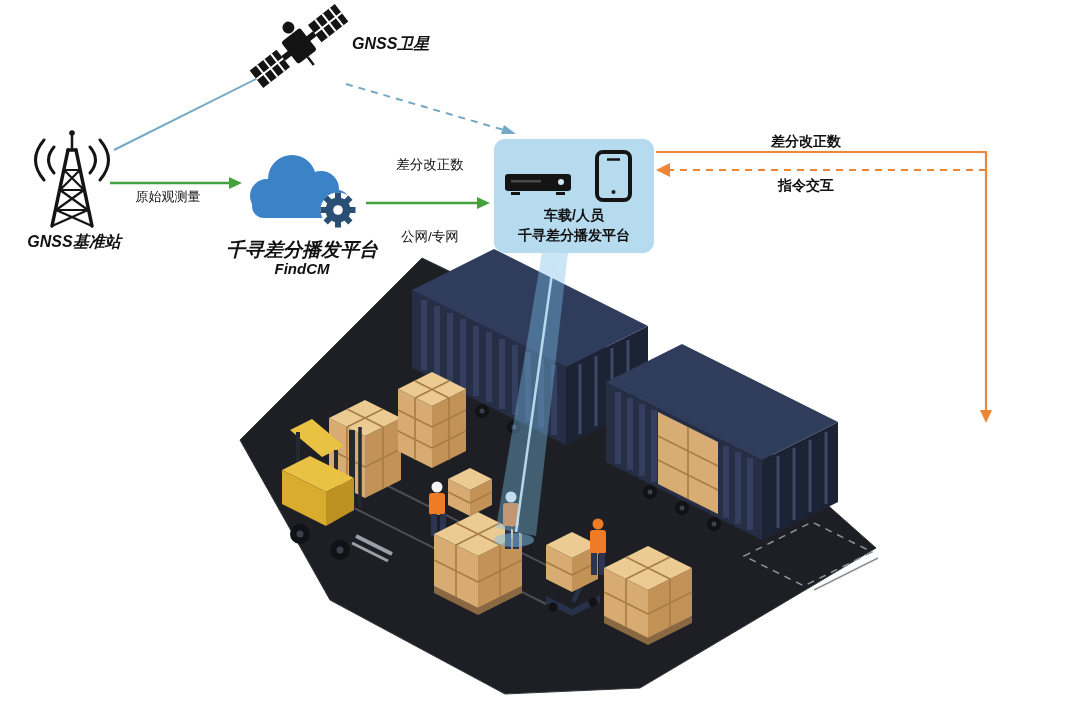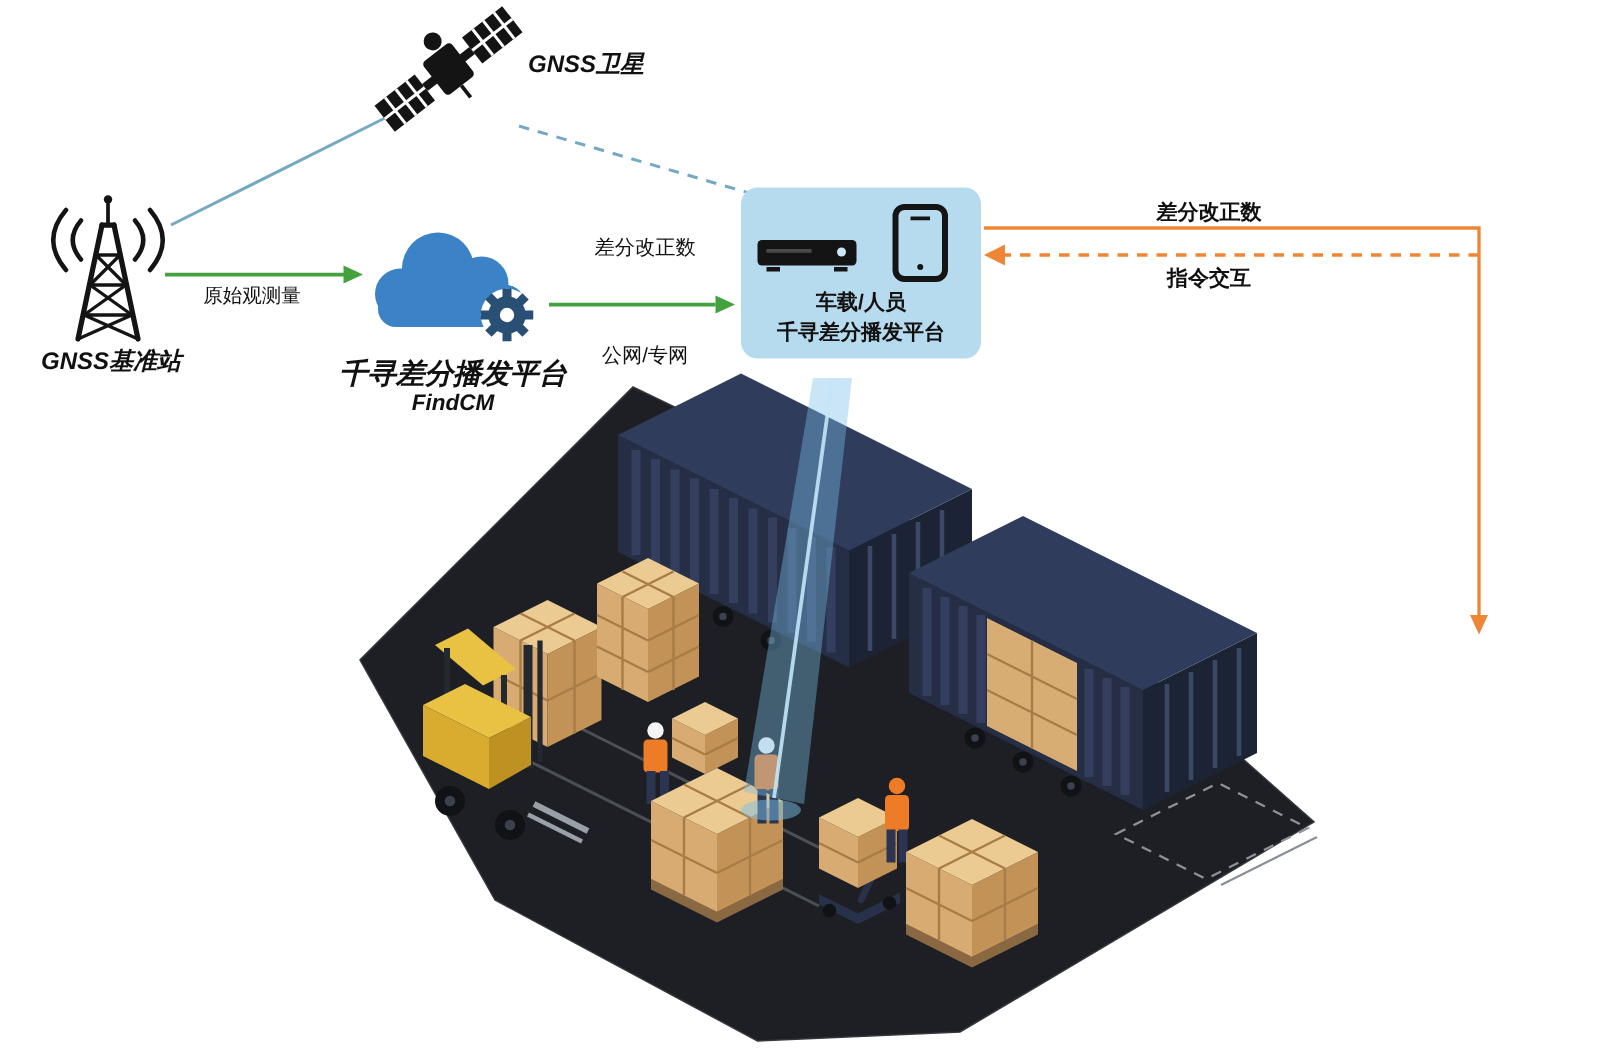--- a/index.html
+++ b/index.html
@@ -4,21 +4,21 @@
 <style>
   html,body{margin:0;padding:0;background:#ffffff;}
   #app{position:relative;width:1080px;height:701px;background:var(--page_bg,#ffffff);
        font-family:"Liberation Sans","DejaVu Sans",sans-serif;overflow:hidden;}
   #scene{position:absolute;left:0;top:0;width:1080px;height:701px;z-index:1;}
   .lbl{position:absolute;color:var(--ink,#111);text-align:center;line-height:1.2;white-space:nowrap;z-index:3;}
   .node-lbl{font-weight:700;font-size:16px;font-style:italic;}
   .flow-lbl{font-weight:400;font-size:13px;}
   .bubble{position:absolute;background:var(--bubble,#b7dbee);border-radius:11px;display:flex;
           flex-direction:column;align-items:center;box-sizing:border-box;z-index:2;}
-  #terminal-bubble{left:494px;top:125px;width:160px;height:114px;padding-top:8px;}
+  #terminal-bubble{left:494px;top:139px;width:160px;height:114px;padding-top:8px;}
   #platform-bubble{left:880px;top:424px;width:172px;height:140px;padding-top:12px;}
   .bubble .t{font-weight:700;font-size:14px;color:var(--ink,#111);line-height:1.45;}
   #platform-bubble .t{font-size:15px;}
 
   .blue-solid{stroke:var(--blue_line,#74a8c4);stroke-width:2;fill:none;}
   .blue-dash{stroke:var(--blue_line,#74a8c4);stroke-width:2;stroke-dasharray:7 6;fill:none;}
   .blue-head{fill:var(--blue_line,#74a8c4);}
   .green-line{stroke:var(--green,#44a13f);stroke-width:2.5;fill:none;}
   .green-head{fill:var(--green,#44a13f);}
   .orange-line{stroke:var(--orange,#ef8636);stroke-width:2.2;fill:none;}

